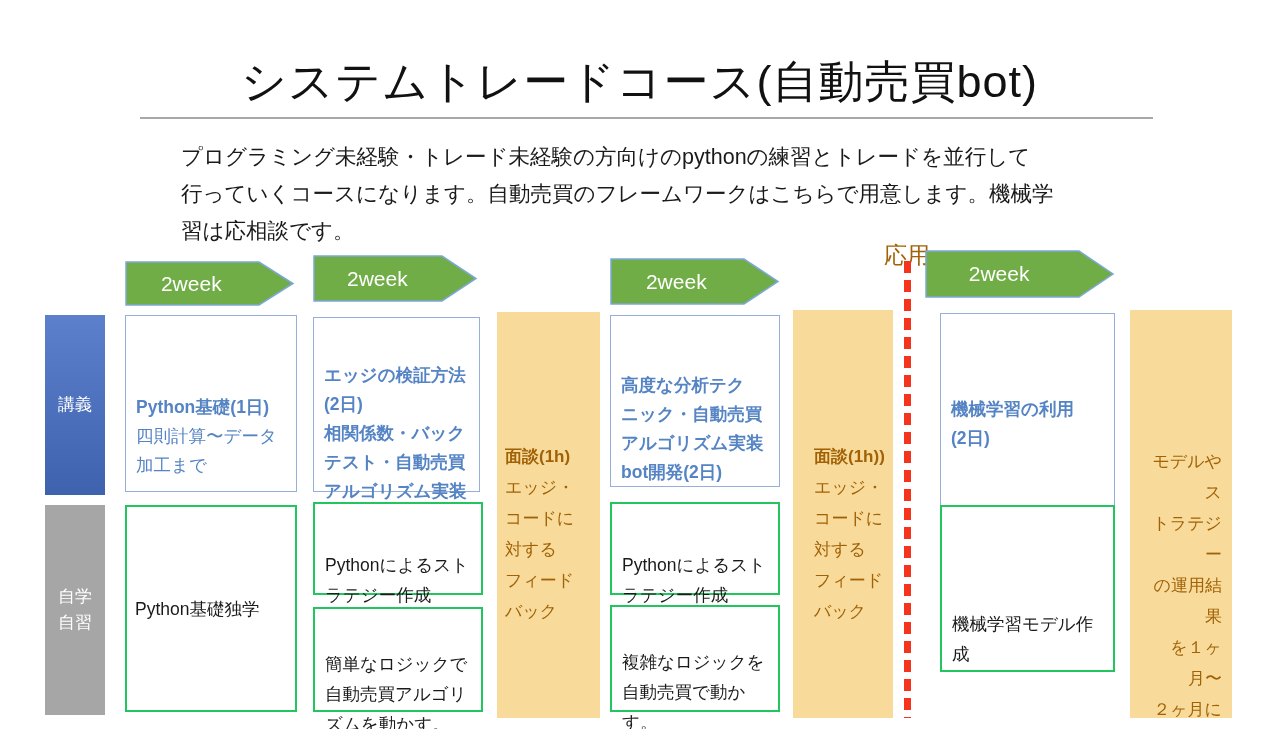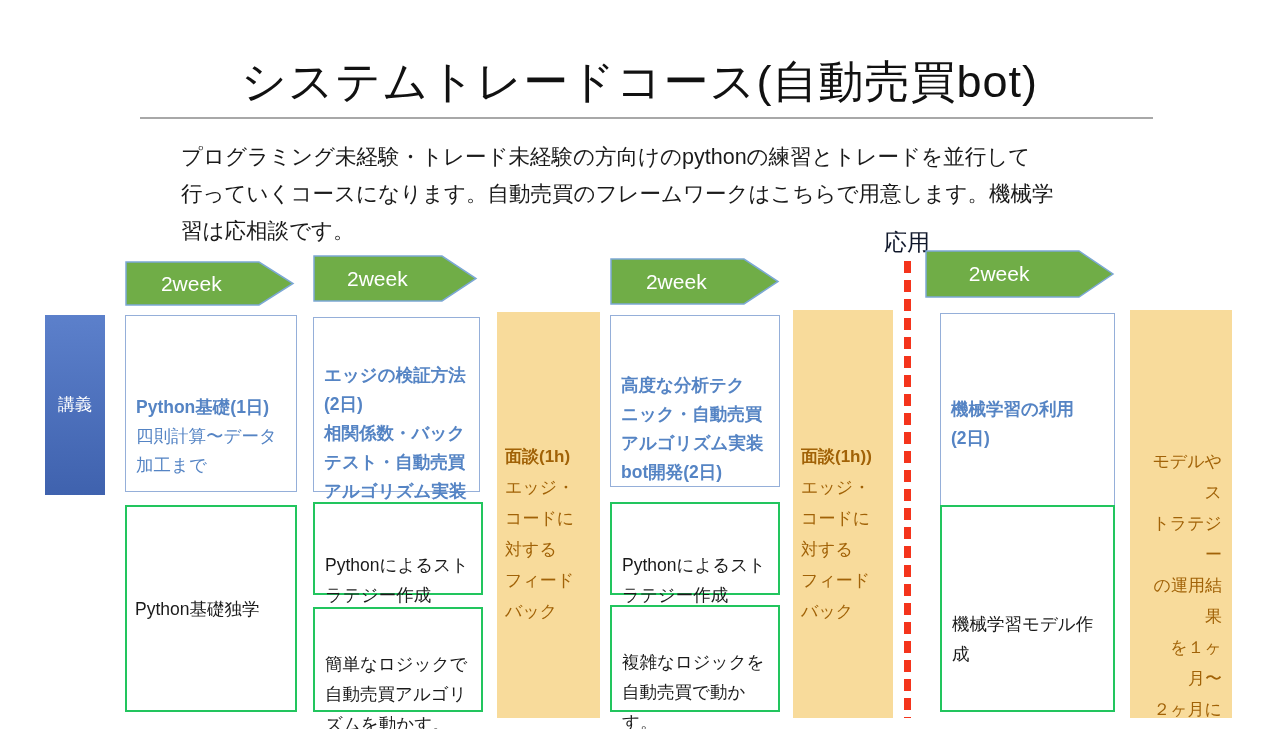--- a/index.html
+++ b/index.html
@@ -5,21 +5,21 @@
   html,body{margin:0;padding:0;background:#fff;}
   body{font-family:"Liberation Sans","DejaVu Sans",sans-serif;}
   #canvas{position:relative;width:1279px;height:729px;background:#fff;overflow:hidden;}
   .abs{position:absolute;}
   
   .page-title{left:0;top:52px;width:1279px;text-align:center;font-size:45px;color:#111;letter-spacing:1px;}
   .title-underline{left:140px;top:117px;width:1013px;height:2px;background:#a8a8a8;}
   
   .description{left:181px;top:139px;font-size:21.5px;line-height:37px;color:#1a1a1a;white-space:pre-line;}
   
-  .applied-label{left:884px;top:227px;font-size:23px;color:#0f172a;}
+  .applied-label{left:884px;top:240px;font-size:23px;color:#a16207;}
   .applied-divider{left:904px;top:261px;width:7px;height:457px;
      background:repeating-linear-gradient(180deg,#f4341c 0 12px,transparent 12px 19px);}
   
   .arrow{overflow:visible;}
   .arrow svg{display:block;}
   .arrow .arrow-text{position:absolute;left:0;top:0;width:78%;height:100%;
      display:flex;align-items:center;justify-content:center;
      color:#fff;font-size:21px;font-weight:400;}
   
   .row-label{display:flex;align-items:center;justify-content:center;color:#fff;
@@ -72,20 +72,22 @@
     <div class="arrow-text">2week</div>
   </div>
   <div class="abs arrow" style="left:925px;top:250px;width:190px;height:48px;">
     <svg width="190" height="48" viewBox="0 0 190 48">
       <polygon points="1,1 154,1 188,24 154,47 1,47" fill="#70AD47" stroke="#7CA8D5" stroke-width="1.5"></polygon>
     </svg>
     <div class="arrow-text">2week</div>
   </div>
 
   <div class="abs row-label lecture" style="left:45px;top:315px;width:60px;height:180px;">講義</div>
+  <div class="abs row-label selfstudy" style="left:45px;top:505px;width:60px;height:210px;">自学
+自習</div>
 
   <div class="abs lecture-box" style="left:125px;top:315px;width:172px;height:177px;padding:48px 8px 0 10px;">
     <span class="bx-title">Python基礎(1日)</span>
     <span>四則計算〜データ
 加工まで</span>
   </div>
   <div class="abs lecture-box" style="left:313px;top:317px;width:167px;height:175px;padding:14px 6px 0 10px;">
     <span class="bx-title">エッジの検証方法
 (2日)</span>
     <span class="bx-title">相関係数・バック
@@ -106,21 +108,21 @@
   </div>
 
   <div class="abs interview-col" style="left:497px;top:312px;width:103px;height:406px;padding:98px 4px 0 8px;">
     <span class="iv-title">面談(1h)</span>
     <span>エッジ・
 コードに
 対する
 フィード
 バック</span>
   </div>
-  <div class="abs interview-col" style="left:793px;top:310px;width:100px;height:408px;padding:100px 2px 0 8px;">
+  <div class="abs interview-col" style="left:793px;top:310px;width:100px;height:408px;padding:100px 2px 0 21px;">
     <span class="iv-title">面談(1h))</span>
     <span>エッジ・
 コードに
 対する
 フィード
 バック</span>
   </div>
   <div class="abs interview-col" style="left:1130px;top:310px;width:102px;height:408px;padding:74px 10px 0 8px;text-align:right;">
     <span class="iv-title"></span>
     <span>モデルやス
@@ -147,18 +149,18 @@
   </div>
   <div class="abs ss-box" style="left:610px;top:502px;width:170px;height:93px;padding:16px 4px 0 10px;">
     <span>Pythonによるスト
 ラテジー作成</span>
   </div>
   <div class="abs ss-box" style="left:610px;top:605px;width:170px;height:107px;padding:10px 4px 0 10px;">
     <span>複雑なロジックを
 自動売買で動か
 す。</span>
   </div>
-  <div class="abs ss-box" style="left:940px;top:505px;width:175px;height:207px;padding:72px 4px 0 10px;">
+  <div class="abs ss-box" style="left:940px;top:505px;width:175px;height:167px;padding:72px 4px 0 10px;">
     <span>機械学習モデル作
 成</span>
   </div>
 
 </div>
 
 </body></html>

